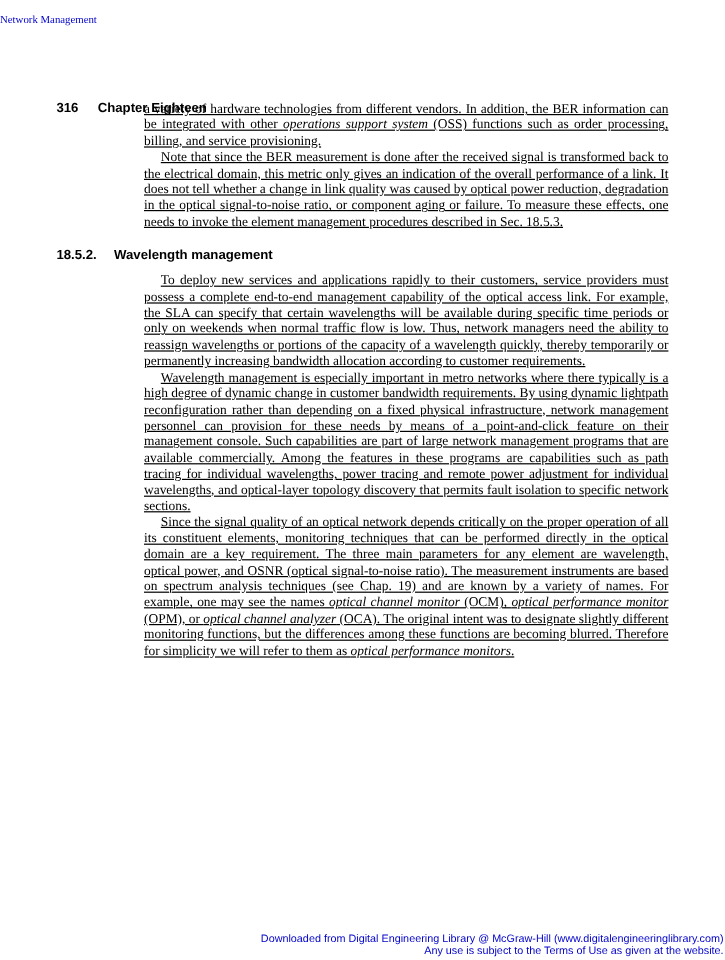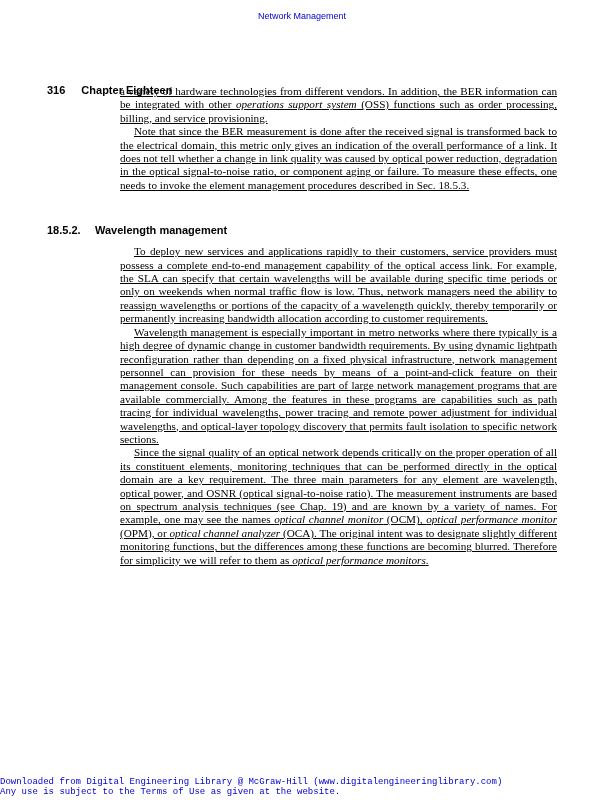--- a/index.html
+++ b/index.html
@@ -10,22 +10,21 @@
     width: 604px;
     height: 800px;
     background: #ffffff;
     overflow: hidden;
     font-family: "Liberation Serif", serif;
     color: var(--text-black);
   }
   .running-head {
     position: absolute;
     top: 11px; left: 0; right: 0;
-    text-align: center;
-    font-family: Liberation Sans, sans-serif;
+    font-family: Liberation Serif, serif;
     font-size: 9px;
     color: var(--link-blue);
   }
   .page-header {
     position: absolute;
     top: 56px; left: 47px;
     font-family: "Liberation Sans", sans-serif;
     font-weight: bold;
     font-size: 11px;
     margin-top: 28px;
@@ -39,31 +38,31 @@
   p.para {
     margin: 0 0 0 73px;
     font-size: 11.2px;
     line-height: 13.4px;
     text-align: justify;
     text-decoration: underline;
   }
   p.para.indent { text-indent: 14px; }
   .it { font-style: italic; }
   .section-heading {
-    margin: 32px 0 9px 0;
+    margin: 15px 0 9px 0;
     font-family: "Liberation Sans", sans-serif;
     font-weight: bold;
     font-size: 11px;
   }
   .sec-num { display: inline-block; width: 48px; }
   .page-footer {
     position: absolute;
     bottom: 2px; left: 0; right: 1px;
-    text-align: left;
-    font-family: Liberation Mono, monospace;
+    text-align: right;
+    font-family: Liberation Sans, sans-serif;
     font-size: 9px;
     line-height: 9.8px;
     color: var(--link-blue);
   }
 </style>
 </head>
 <body>
 
 <div class="page">
 

